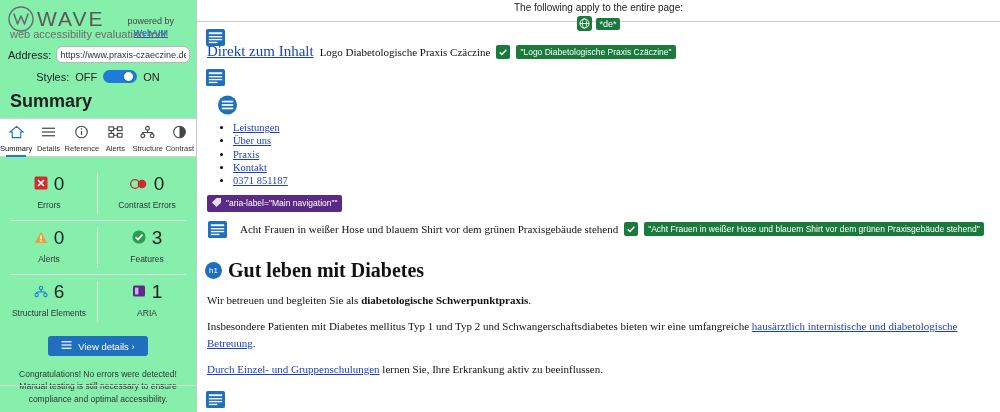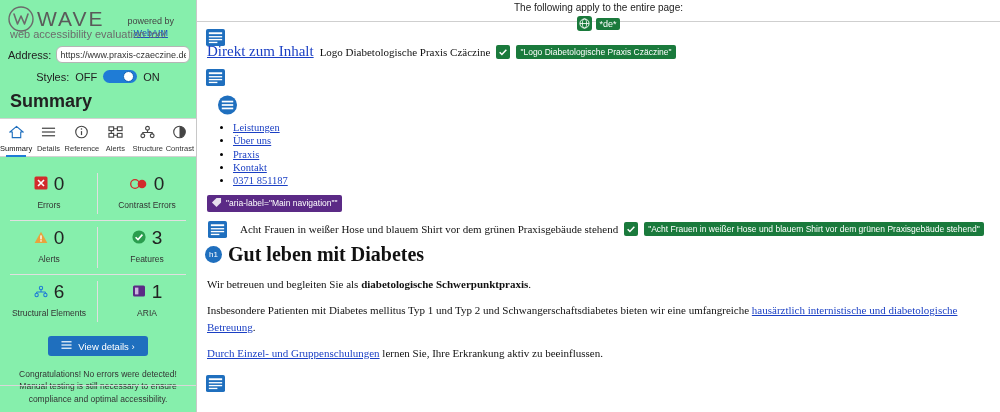--- a/index.html
+++ b/index.html
@@ -335,21 +335,21 @@
     font-size: 20px;
     font-weight: bold;
     color: #111;
     margin: 0;
   }
   .h1row {
     display: flex;
     align-items: center;
     gap: 6px;
     padding-left: 8px;
-    margin-top: 4px;
+    margin-top: 20px;
   }
   .h1badge {
     width: 17px; height: 17px;
     border-radius: 50%;
     background: #1f6fbe;
     color: #fff;
     font-size: 8px;
     display: inline-flex;
     align-items: center;
     justify-content: center;

